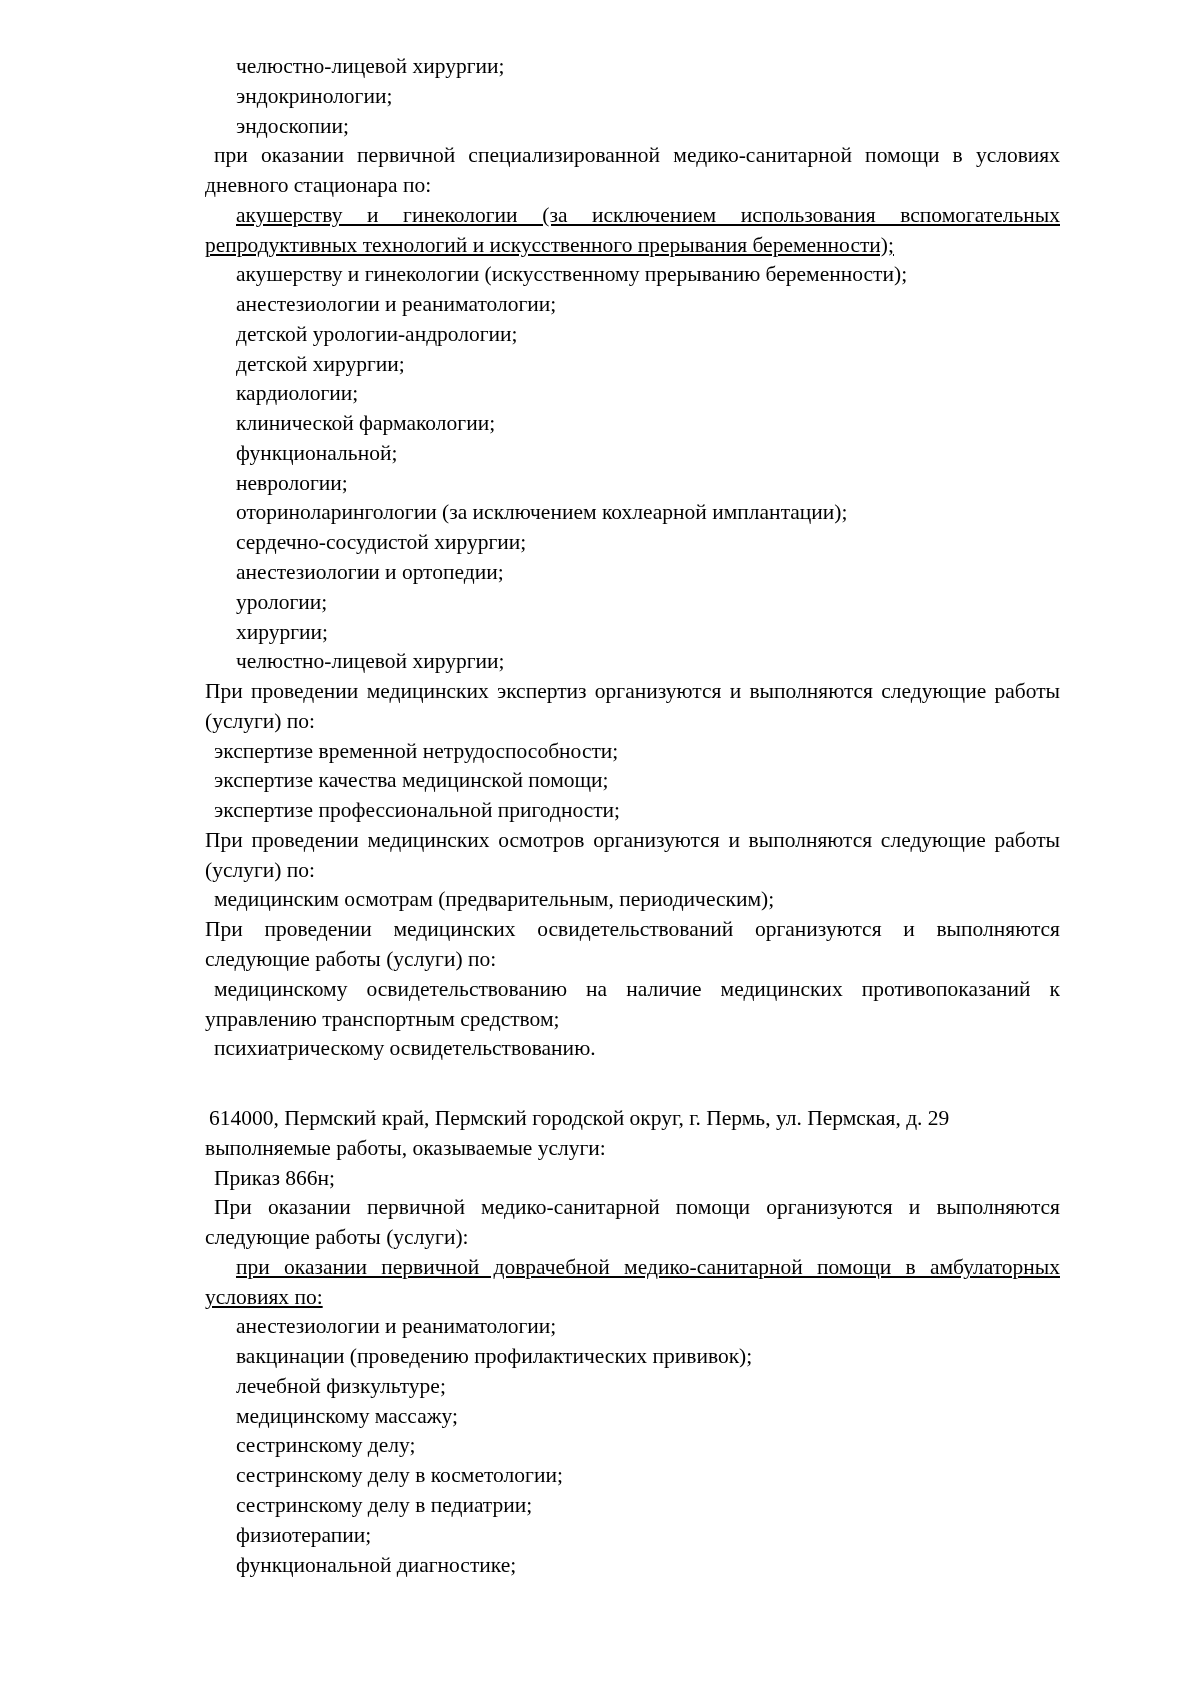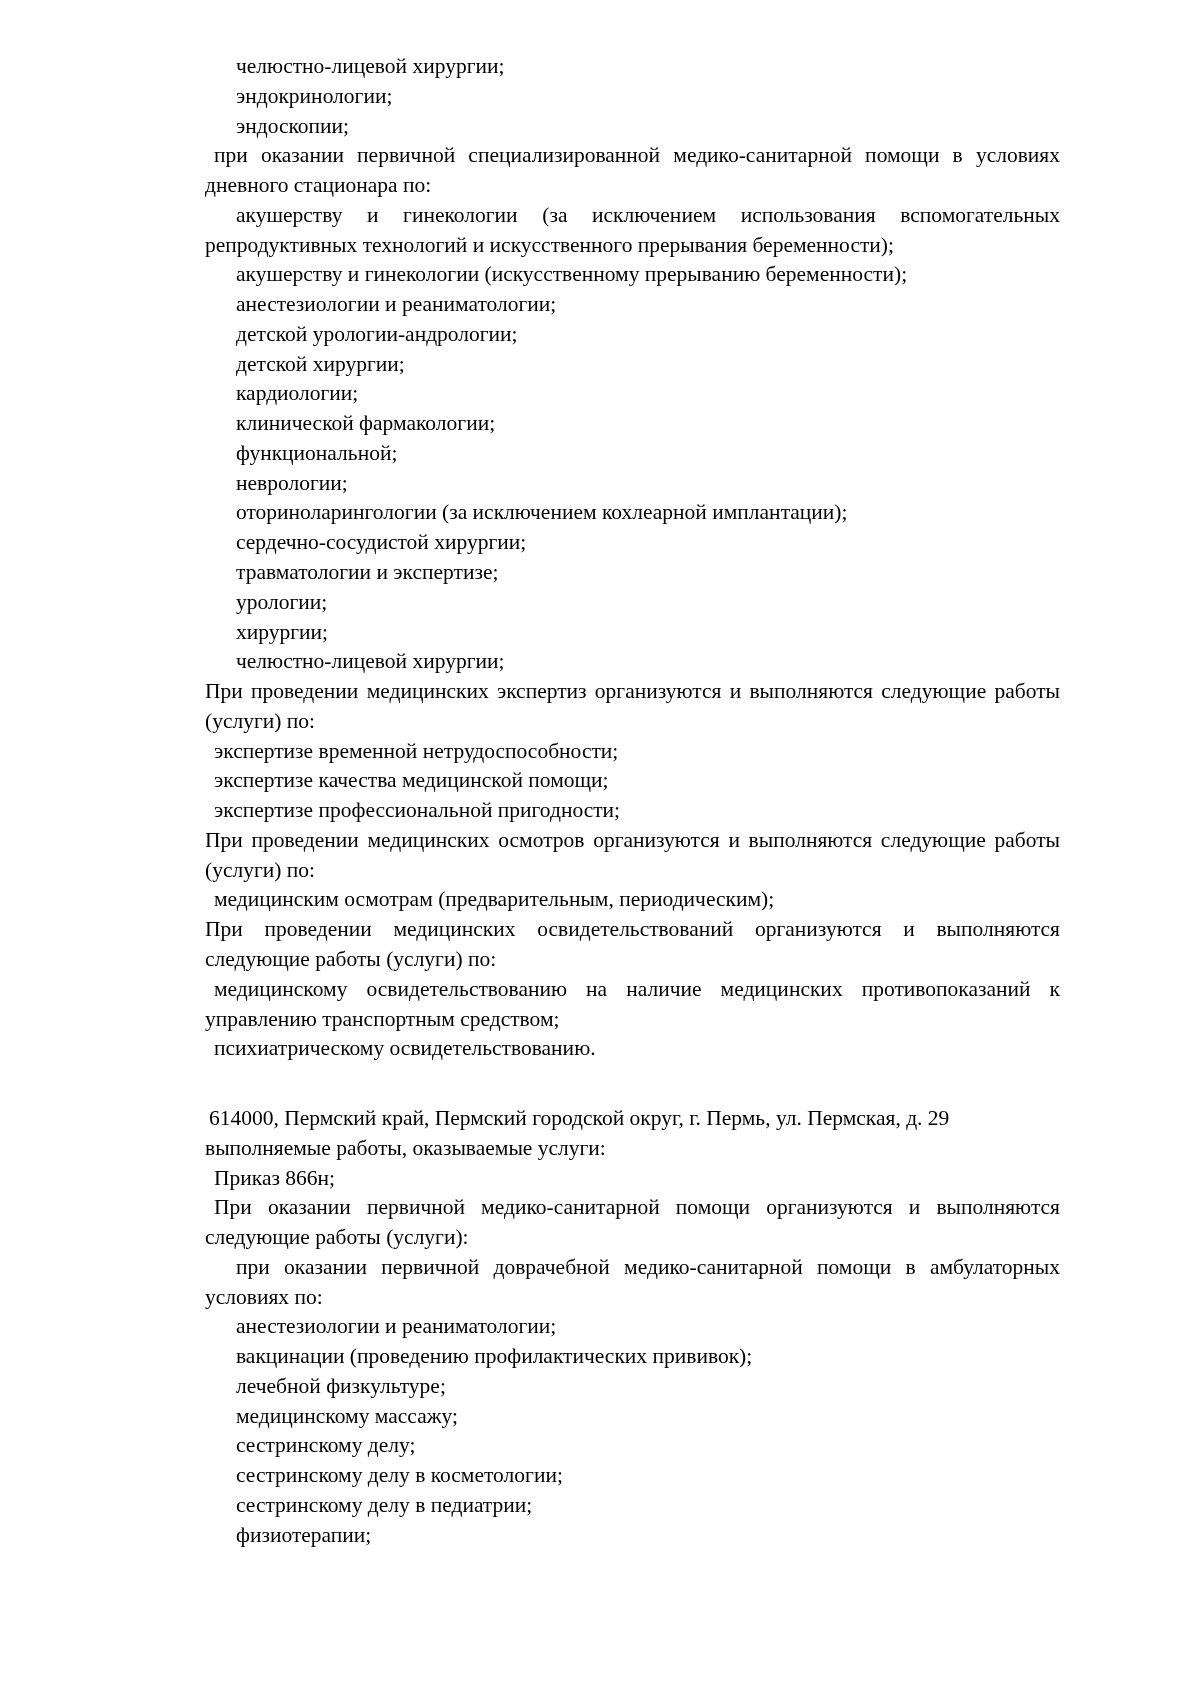--- a/index.html
+++ b/index.html
@@ -43,20 +43,21 @@
   }
   .just-ind1 {
     text-align: justify;
     text-justify: inter-word;
     text-indent: 9px;
   }
   .just-ind2 {
     text-align: justify;
     text-justify: inter-word;
     text-indent: 31px;
+    text-decoration: underline;
   }
   .block-gap {
     height: 40px;
   }
   .addr {
     margin-left: 4px;
   }
 </style>
 </head>
 <body>
@@ -74,21 +75,21 @@
     <p class="lvl2">акушерству и гинекологии (искусственному прерыванию беременности);</p>
     <p class="lvl2">анестезиологии и реаниматологии;</p>
     <p class="lvl2">детской урологии-андрологии;</p>
     <p class="lvl2">детской хирургии;</p>
     <p class="lvl2">кардиологии;</p>
     <p class="lvl2">клинической фармакологии;</p>
     <p class="lvl2">функциональной;</p>
     <p class="lvl2">неврологии;</p>
     <p class="lvl2">оториноларингологии (за исключением кохлеарной имплантации);</p>
     <p class="lvl2">сердечно-сосудистой хирургии;</p>
-    <p class="lvl2">травматологии и экспертизе;</p>
+    <p class="lvl2">анестезиологии и ортопедии;</p>
     <p class="lvl2">урологии;</p>
     <p class="lvl2">хирургии;</p>
     <p class="lvl2">челюстно-лицевой хирургии;</p>
 
     <p class="just">При проведении медицинских экспертиз организуются и выполняются следующие работы (услуги) по:</p>
     <p class="lvl1">экспертизе временной нетрудоспособности;</p>
     <p class="lvl1">экспертизе качества медицинской помощи;</p>
     <p class="lvl1">экспертизе профессиональной пригодности;</p>
 
     <p class="just">При проведении медицинских осмотров организуются и выполняются следующие работы (услуги) по:</p>
@@ -107,15 +108,16 @@
     <p class="just-ind2">при оказании первичной доврачебной медико-санитарной помощи в амбулаторных условиях по:</p>
 
     <p class="lvl2">анестезиологии и реаниматологии;</p>
     <p class="lvl2">вакцинации (проведению профилактических прививок);</p>
     <p class="lvl2">лечебной физкультуре;</p>
     <p class="lvl2">медицинскому массажу;</p>
     <p class="lvl2">сестринскому делу;</p>
     <p class="lvl2">сестринскому делу в косметологии;</p>
     <p class="lvl2">сестринскому делу в педиатрии;</p>
     <p class="lvl2">физиотерапии;</p>
+    <p class="lvl2">функциональной диагностике;</p>
 
   </div>
 </div>
 
 </body></html>

